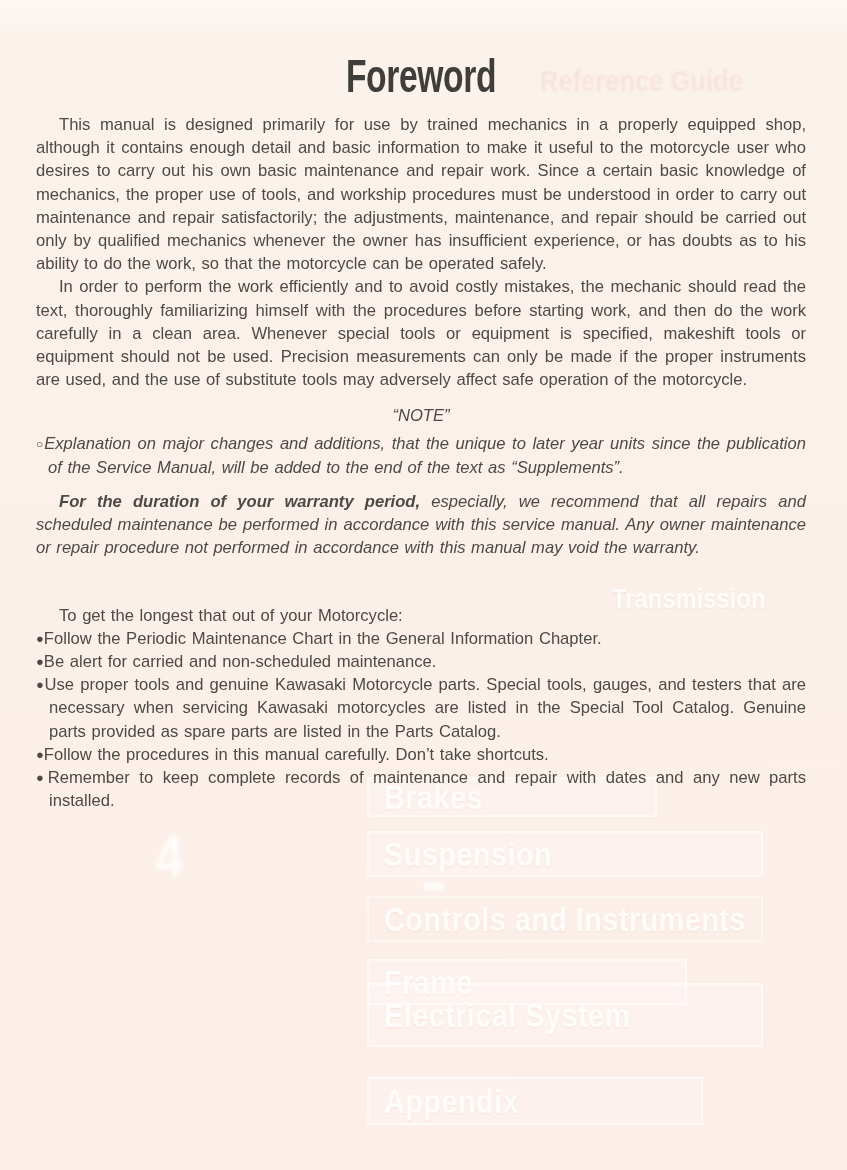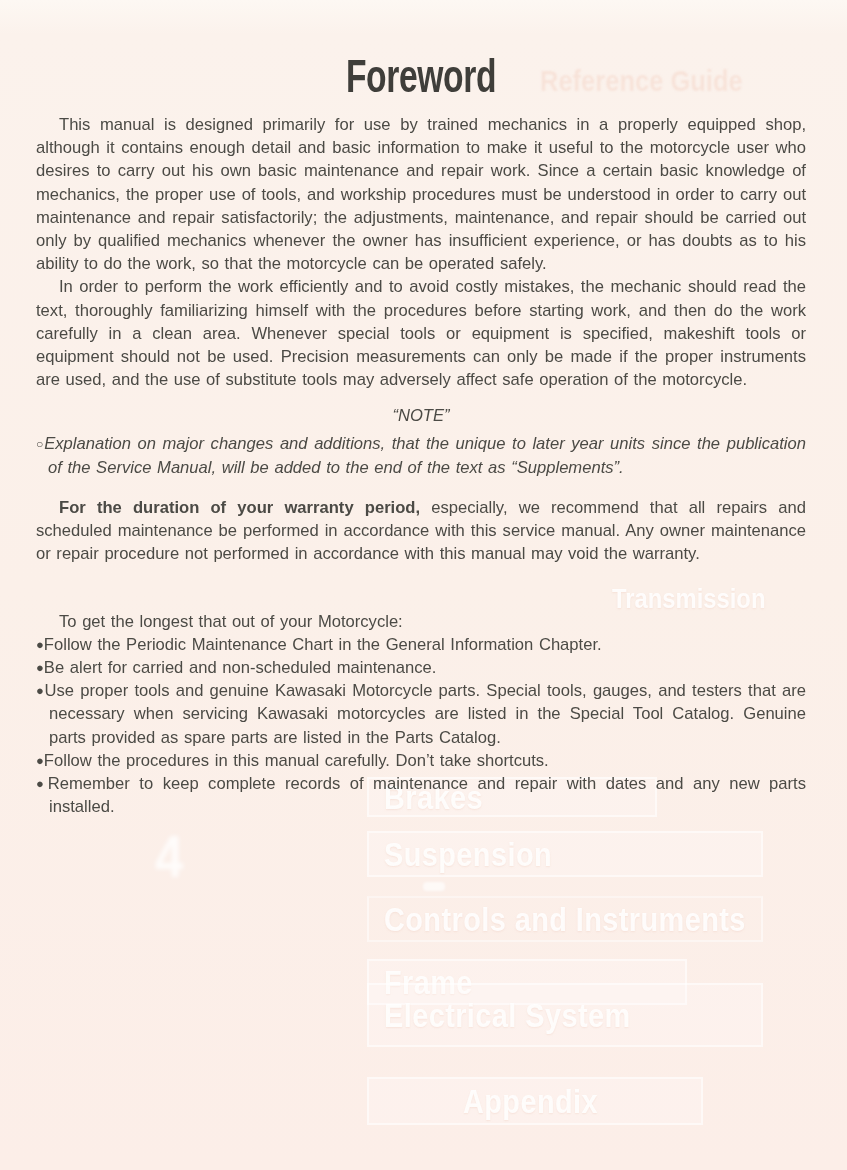--- a/index.html
+++ b/index.html
@@ -41,21 +41,21 @@
   .g-brakes{left:367px;top:777px;width:290px;height:40px;filter:blur(0.6px);}
   .g-suspension{left:367px;top:831px;width:396px;height:46px;filter:blur(0.6px);}
   .g-controls{
     left:367px;top:896px;width:396px;height:46px;
     border-top:2px solid rgba(255,255,255,0.4);
     border-bottom:2px solid rgba(255,255,255,0.45);
     background:none;filter:blur(0.6px);
   }
   .g-frame{left:367px;top:959px;width:320px;height:46px;filter:blur(0.6px);}
   .g-electrical{left:367px;top:983px;width:396px;height:64px;filter:blur(0.6px);}
-  .g-appendix{left:367px;top:1077px;width:336px;height:48px;filter:blur(0.6px);justify-content:center;}
+  .g-appendix{left:367px;top:1077px;width:336px;height:48px;filter:blur(0.6px);}
   .g-four{
     left:155px;top:822px;font-size:60px;
     color:rgba(255,255,255,0.8);filter:blur(2px);text-shadow:none;
   }
   .g-mark{
     left:423px;top:882px;width:22px;height:9px;border-radius:4px;
     background:rgba(255,255,255,0.65);filter:blur(1px);
   }
   
   .content{
@@ -74,21 +74,21 @@
   .indent{text-indent:23px;}
   .note-heading{
     text-align:center;font-style:italic;margin-top:13px;
     text-indent:0;
   }
   .note-text{
     font-style:italic;margin-top:4px;
     padding-left:12px;text-indent:-12px;
   }
   .note-bullet{font-size:12px;vertical-align:1px;}
-  .warranty{margin-top:17px;}
+  .warranty{margin-top:11px;font-style:italic;}
   .tips{margin-top:44px;}
   .tips-list{
     list-style:none;margin:0;padding:0;
   }
   .tips-list li{
     text-align:justify;
     padding-left:13px;text-indent:-13px;
   }
   .bullet{font-size:13px;vertical-align:1px;}
 </style>

